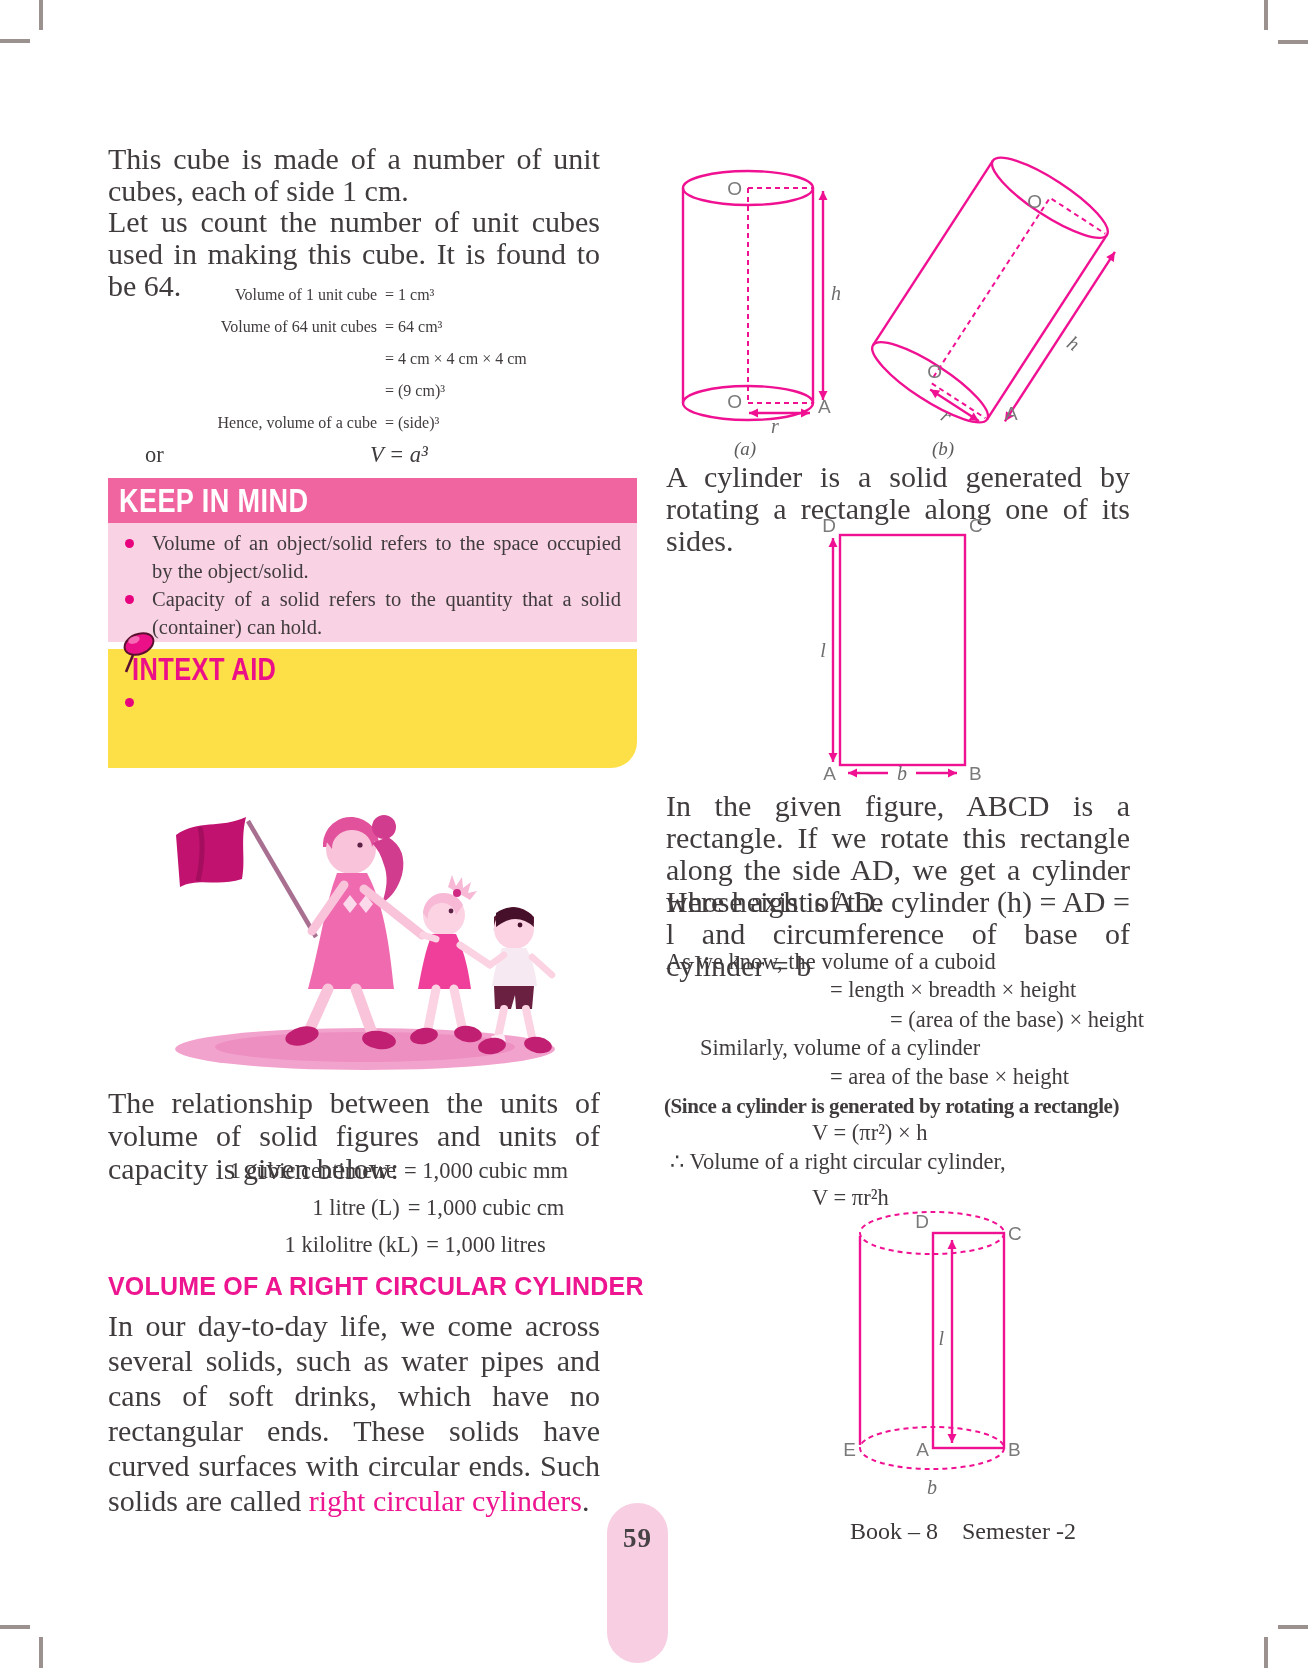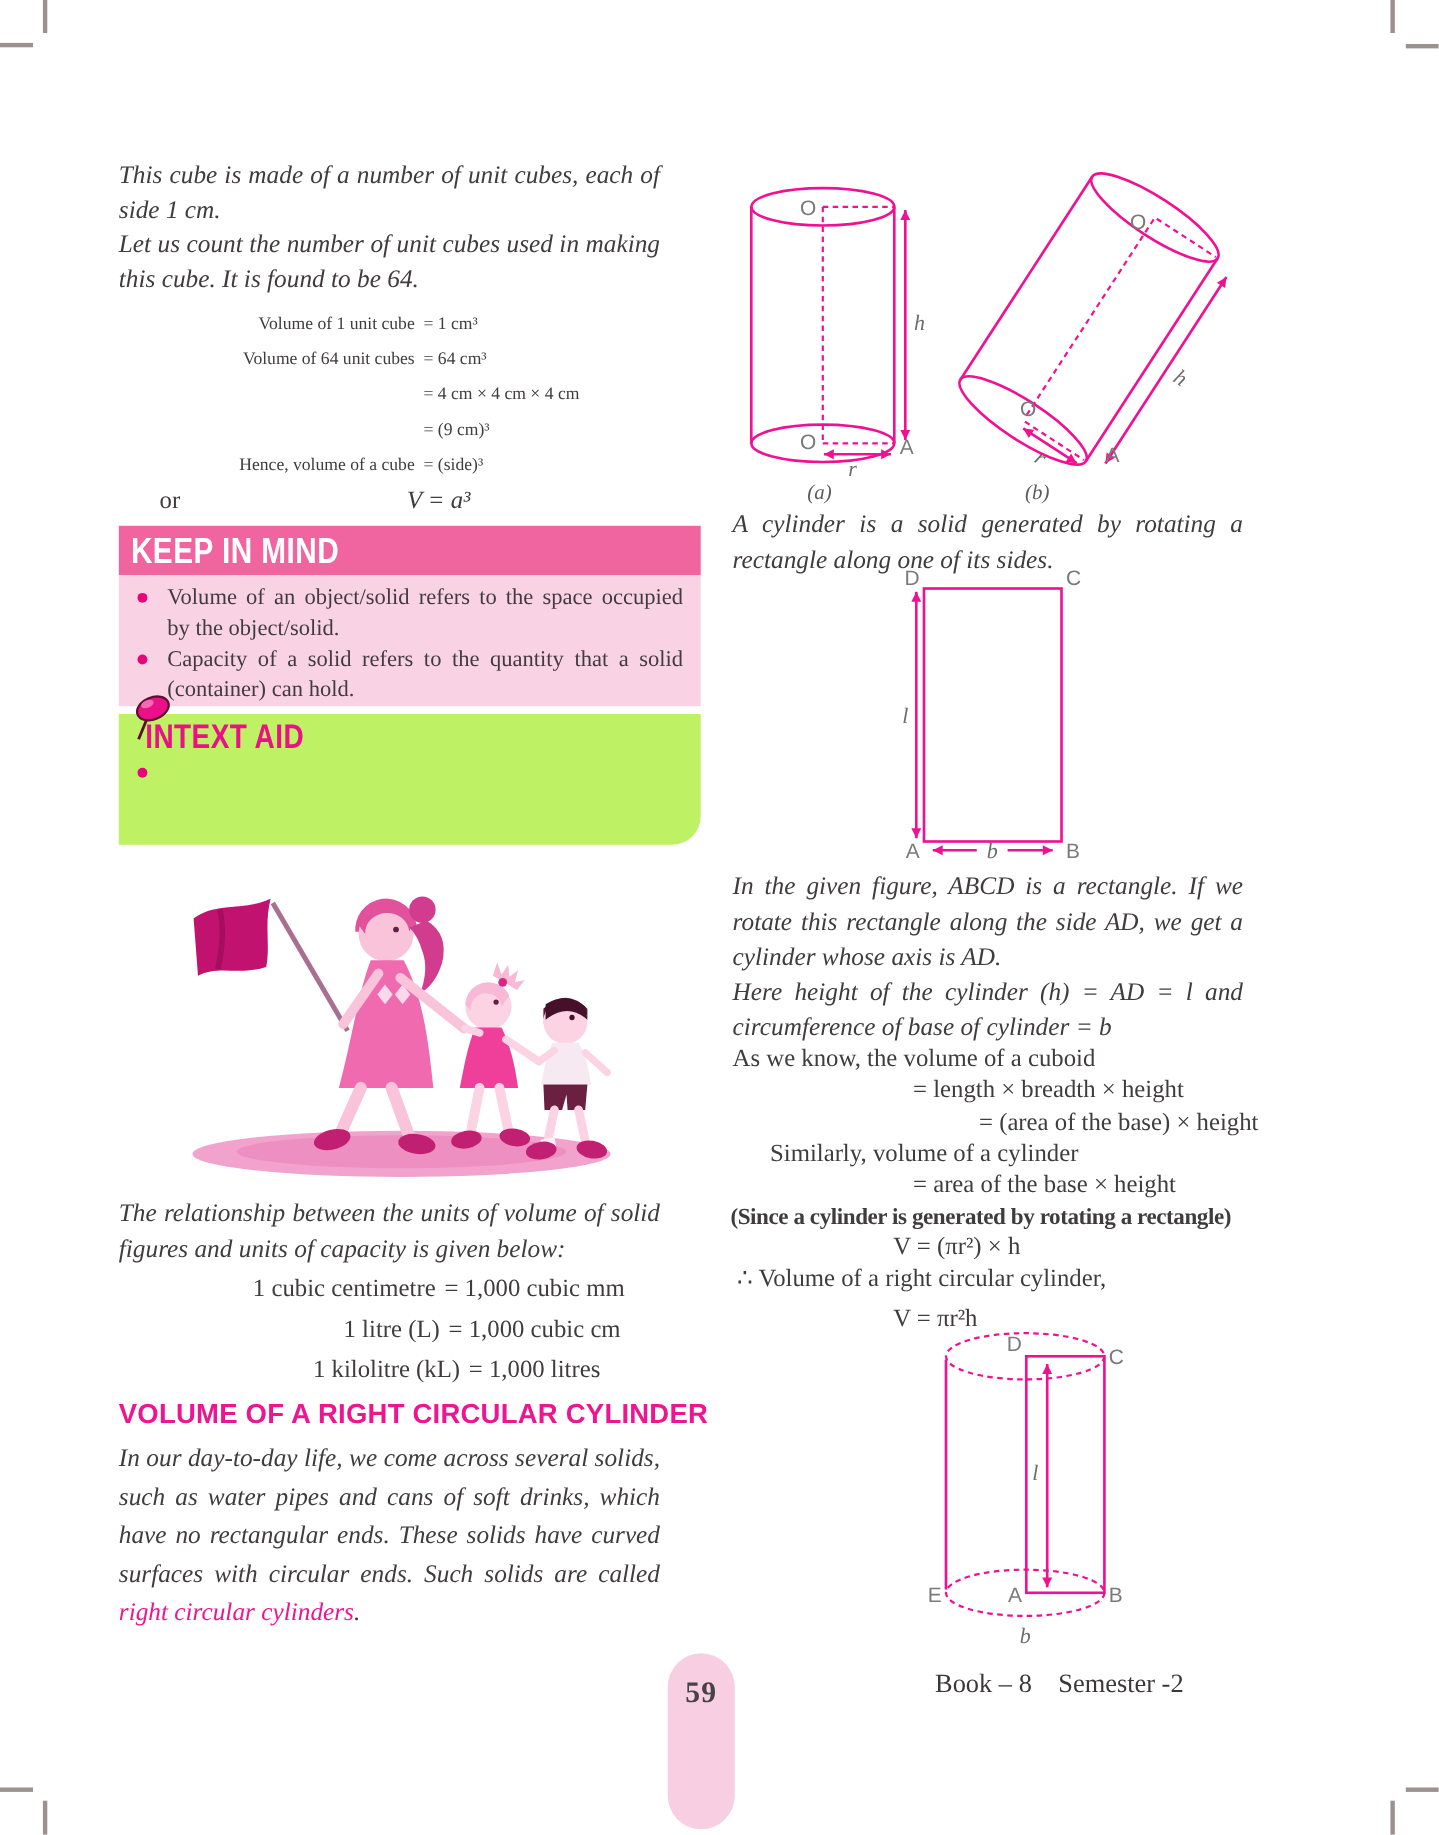--- a/index.html
+++ b/index.html
@@ -1,28 +1,28 @@
 <!DOCTYPE html>
 <html><head>
 <meta charset="utf-8">
 <style>
   html,body{margin:0;padding:0;}
   body{width:1308px;height:1668px;background:#ffffff;font-family:"Liberation Serif",serif;color:#403b3d;}
   .page{position:relative;width:1308px;height:1668px;background:#fff;overflow:hidden;}
   .abs{position:absolute;}
-  .jp{text-align:justify;font-size:23px;line-height:32px;font-style:italic;}
+  .jp{text-align:justify;font-size:30px;line-height:32px;}
   .cropmark{position:absolute;background:#9b918f;}
   
   .eq-row{display:flex;font-size:16px;line-height:32px;}
   .eq-lhs{width:269px;text-align:right;white-space:pre;}
   .eq-rhs{margin-left:8px;white-space:pre;}
   .band{position:absolute;left:108px;top:478px;width:529px;height:45px;background:#f0649f;}
   .band-title{display:inline-block;transform:scaleX(.82);transform-origin:0 50%;font-family:"Liberation Sans",sans-serif;font-weight:700;font-size:33px;line-height:45px;color:#fff;margin-left:11px;letter-spacing:.5px;}
   .pinkbox{position:absolute;left:108px;top:523px;width:529px;min-height:108px;background:#f9d2e3;padding-top:7px;box-sizing:border-box;}
-  .graybox{position:absolute;left:108px;top:649px;width:529px;min-height:119px;background:#bef264;border-radius:0 0 26px 0;padding-top:5px;box-sizing:border-box;}
+  .graybox{position:absolute;left:108px;top:649px;width:529px;min-height:119px;background:#fde047;border-radius:0 0 26px 0;padding-top:5px;box-sizing:border-box;}
   .gray-title{display:inline-block;transform:scaleX(.82);transform-origin:0 50%;font-family:"Liberation Sans",sans-serif;font-weight:700;font-size:31px;line-height:32px;color:#ec1088;margin-left:24px;letter-spacing:.5px;}
   .bullet-item{position:relative;padding-left:44px;padding-right:16px;text-align:justify;font-size:20.5px;line-height:27.5px;margin-bottom:1px;}
   .bullet-item .dot{position:absolute;left:17px;top:9px;width:9px;height:9px;border-radius:50%;background:#e8037e;}
   .units-row{display:flex;font-size:22.5px;line-height:37px;justify-content:center;}
   .units-lhs{width:256px;text-align:right;white-space:pre;}
   .units-rhs{margin-left:8px;white-space:pre;}
   .section-heading{font-family:"Liberation Sans",sans-serif;font-weight:600;font-size:25px;color:#ed1590;letter-spacing:.2px;white-space:nowrap;}
   .pink-text{color:#ed1590;}
   
   .deriv{font-size:22.5px;line-height:30px;white-space:nowrap;}

